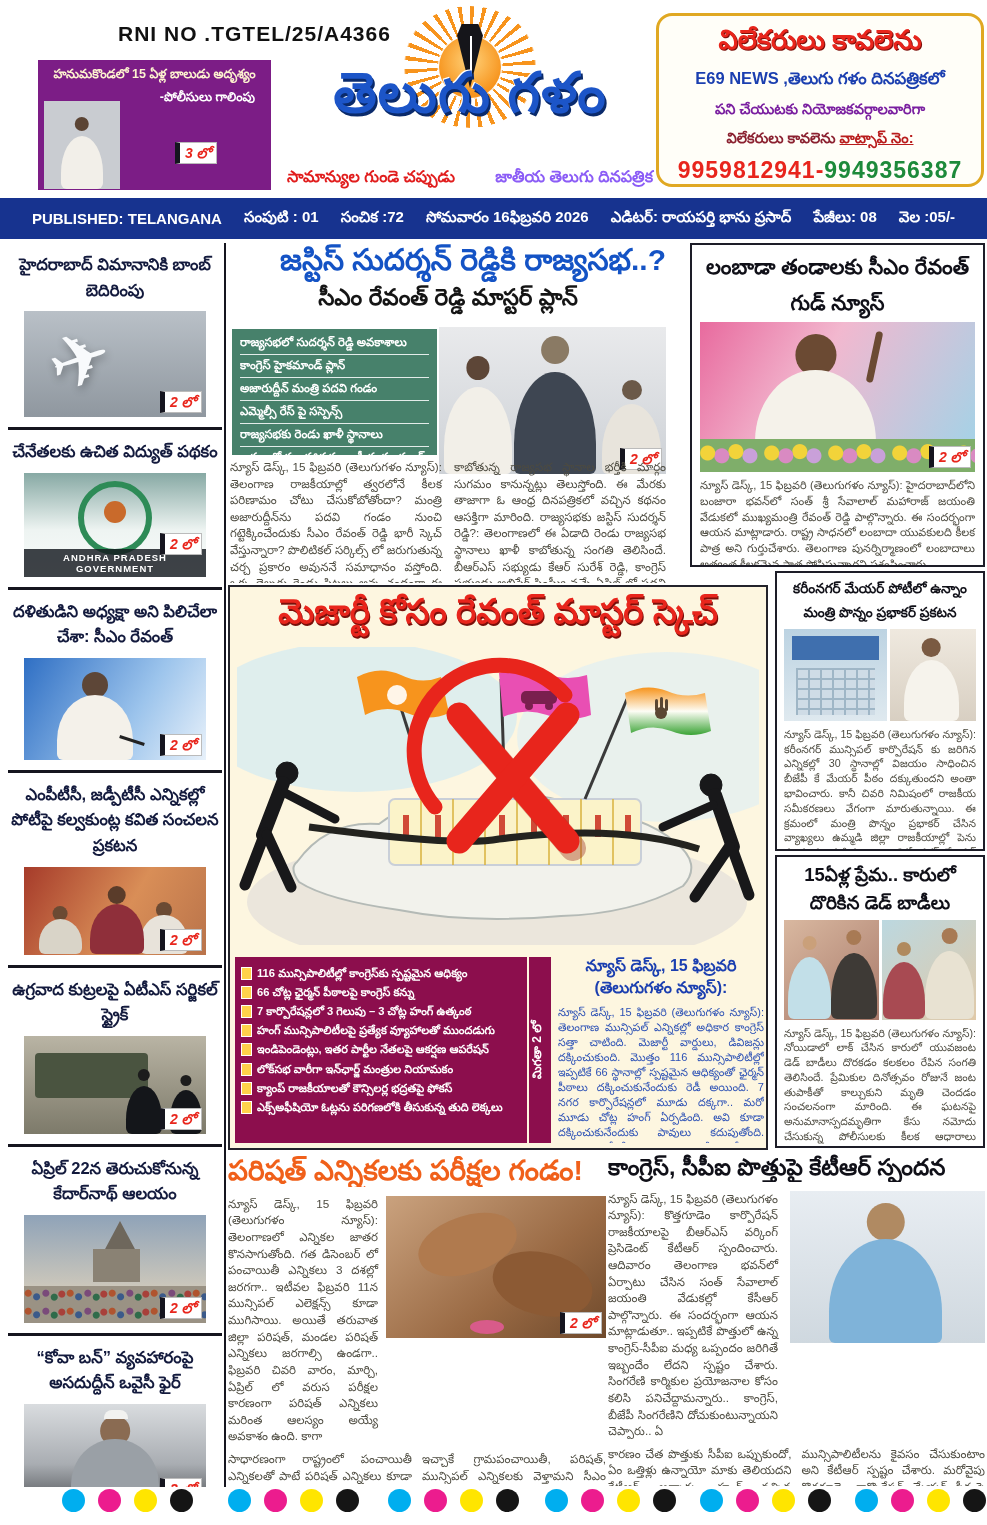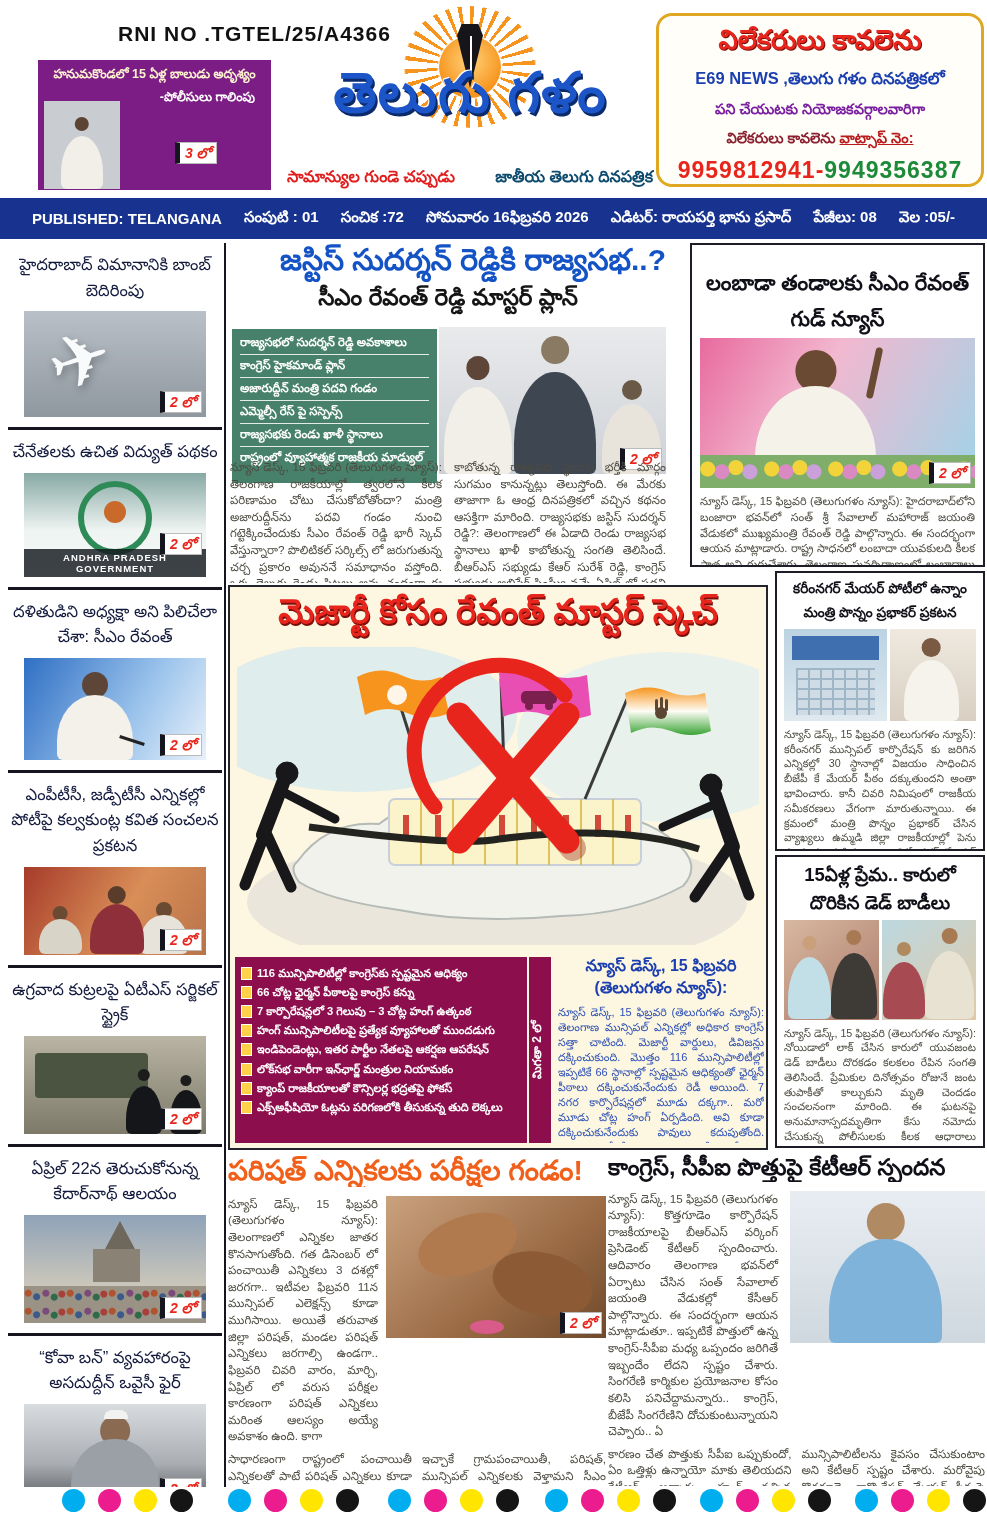--- a/index.html
+++ b/index.html
@@ -22,21 +22,21 @@
             mask:radial-gradient(circle,transparent 34%,#000 36%,#000 70%,transparent 72%);}
   .sun-core{position:absolute;left:50%;top:50%;width:62px;height:62px;transform:translate(-50%,-50%);
     border-radius:50%;background:radial-gradient(circle at 50% 40%,#ffd27a,#f7941d 70%);}
   .nib{position:absolute;left:50%;top:18px;width:26px;height:64px;transform:translateX(-50%);
     background:#15151a;clip-path:polygon(50% 100%,0 18%,18% 0,82% 0,100% 18%);}
   .nib::after{content:"";position:absolute;left:49%;top:18%;width:2px;height:60%;background:#fff;}
   .mast-title{position:absolute;left:0;top:54px;width:100%;font-size:56px;font-weight:800;color:#1c55c8;
     letter-spacing:1px;text-shadow:2px 3px 0 #0a2a6b,-1px -1px 0 #ffffff;white-space:nowrap;overflow:hidden;}
   .mast-tags{position:absolute;left:0;bottom:4px;width:100%;display:flex;justify-content:space-between;
     padding:0 4px;box-sizing:border-box;font-size:16px;font-weight:bold;}
-  .tag-red{color:#e11d1d;} .tag-mag{color:#0c4a6e;}
+  .tag-red{color:#e11d1d;} .tag-mag{color:#8b5cf6;}
 
   .adbox{position:absolute;left:656px;top:13px;width:328px;height:174px;border:3px solid #e0a822;
     border-radius:16px;background:#fffef8;text-align:center;box-sizing:border-box;padding-top:9px;overflow:hidden;}
   .ad-title{font-size:27px;font-weight:800;color:#e8251c;text-shadow:1px 1px 0 #7a0f0a;}
   .ad-l1{font-size:16.5px;font-weight:800;color:#1b3fb0;margin-top:7px;}
   .ad-l2{font-size:14.5px;font-weight:bold;color:#7a1fa0;margin-top:9px;}
   .ad-l3{font-size:14.5px;font-weight:bold;margin-top:9px;color:#8b2130;}
   .ad-l3 .wa{color:#b91c1c;text-decoration:underline;}
   .ad-phones{font-size:23px;font-weight:800;letter-spacing:1px;margin-top:7px;}
   .ph1{color:#e8251c;} .ph2{color:#1d8a3a;}
@@ -62,29 +62,29 @@
     border-radius:50% 50% 6px 6px / 70% 70% 6px 6px;background:var(--body);}
   .plane::before{content:"\2708";position:absolute;left:14%;top:6%;font-size:74px;color:#f8fafc;
     transform:rotate(-18deg);text-shadow:0 4px 8px rgba(0,0,0,.3);}
   .capstrip{position:absolute;left:0;bottom:0;width:100%;background:rgba(20,25,30,.82);color:#fff;
     font-size:9.5px;font-weight:bold;letter-spacing:1px;text-align:center;padding:3px 0;}
 
   
   .leftcol{position:absolute;left:8px;top:243px;width:214px;height:1244px;overflow:hidden;}
   .litem{padding:4px 2px 10px;}
   .litem + .litem{border-top:3px solid #15151f;}
-  .lhl{font-size:16.5px;font-weight:normal;color:#131a3d;text-align:center;line-height:1.55;padding:5px 0 8px;}
+  .lhl{font-size:16.5px;font-weight:bold;color:#131a3d;text-align:center;line-height:1.55;padding:5px 0 8px;}
   .lphoto{width:182px;margin:0 auto;}
   .pbadge{right:4px;bottom:4px;}
 
   
   .leadart{position:absolute;left:230px;top:243px;width:436px;height:340px;overflow:hidden;}
   .lead-hl{font-size:30px;font-weight:800;color:#1453c5;text-align:right;line-height:1.15;}
   .lead-sub{font-size:23px;font-weight:bold;color:#151515;text-align:center;margin-top:6px;}
-  .lead-points{position:absolute;left:2px;top:86px;width:205px;height:154px;background:#47816b;
+  .lead-points{position:absolute;left:2px;top:86px;width:205px;height:126px;background:#47816b;
     box-sizing:border-box;padding:3px 8px;}
   .lead-points .row{font-size:11.6px;font-weight:bold;color:#fff;padding:3px 0 2px;
     border-bottom:1px solid rgba(255,255,255,.85);white-space:nowrap;overflow:hidden;}
   .lead-points .row:last-child{border-bottom:none;}
   .lead-photo{position:absolute;left:209px;top:84px;width:227px;height:147px;}
   .lead-body{position:absolute;left:0;top:216px;width:436px;display:flex;gap:12px;}
   .bodytext{font-size:11.7px;color:#4d4b40;text-align:justify;line-height:1.42;}
   .lead-body .bodytext{width:212px;}
 
   
@@ -109,21 +109,21 @@
   .parishat{position:absolute;left:228px;top:1156px;width:378px;height:330px;overflow:hidden;}
   .pa-hl{font-size:28px;font-weight:800;color:#f0601a;line-height:1.1;white-space:nowrap;overflow:hidden;}
   .pa-row1{display:flex;gap:8px;margin-top:9px;}
   .pa-c1{width:150px;flex:0 0 auto;}
   .pa-photo{flex:1;height:142px;}
   .pa-row2{display:flex;gap:10px;margin-top:6px;}
   .pa-row2 .bodytext{flex:1;}
 
   
   .rbox{position:absolute;border:2px solid #1d1d28;background:#fff;box-sizing:border-box;
-    padding:20px 8px;overflow:hidden;}
+    padding:4px 8px;overflow:hidden;}
   .ra1{left:690px;top:243px;width:295px;height:324px;}
   .ra1-hl{font-size:21px;font-weight:800;color:#101018;text-align:center;line-height:1.7;}
   .ra1-photo{width:100%;height:150px;margin-top:2px;}
   .ra-body{font-size:11.2px;color:#4d4b40;text-align:justify;line-height:1.4;margin-top:6px;}
   .ra2{left:775px;top:571px;width:210px;height:280px;padding:4px 7px;}
   .ra2-hl{font-size:13.6px;font-weight:800;color:#101018;text-align:center;line-height:1.8;}
   .pics{display:flex;gap:3px;margin-top:3px;}
   .ra2 .pics > div{height:92px;}
   .ra2 .ra-body, .ra3 .ra-body{font-size:10.7px;line-height:1.38;}
   .ra3{left:775px;top:855px;width:210px;height:293px;padding:4px 7px;}

